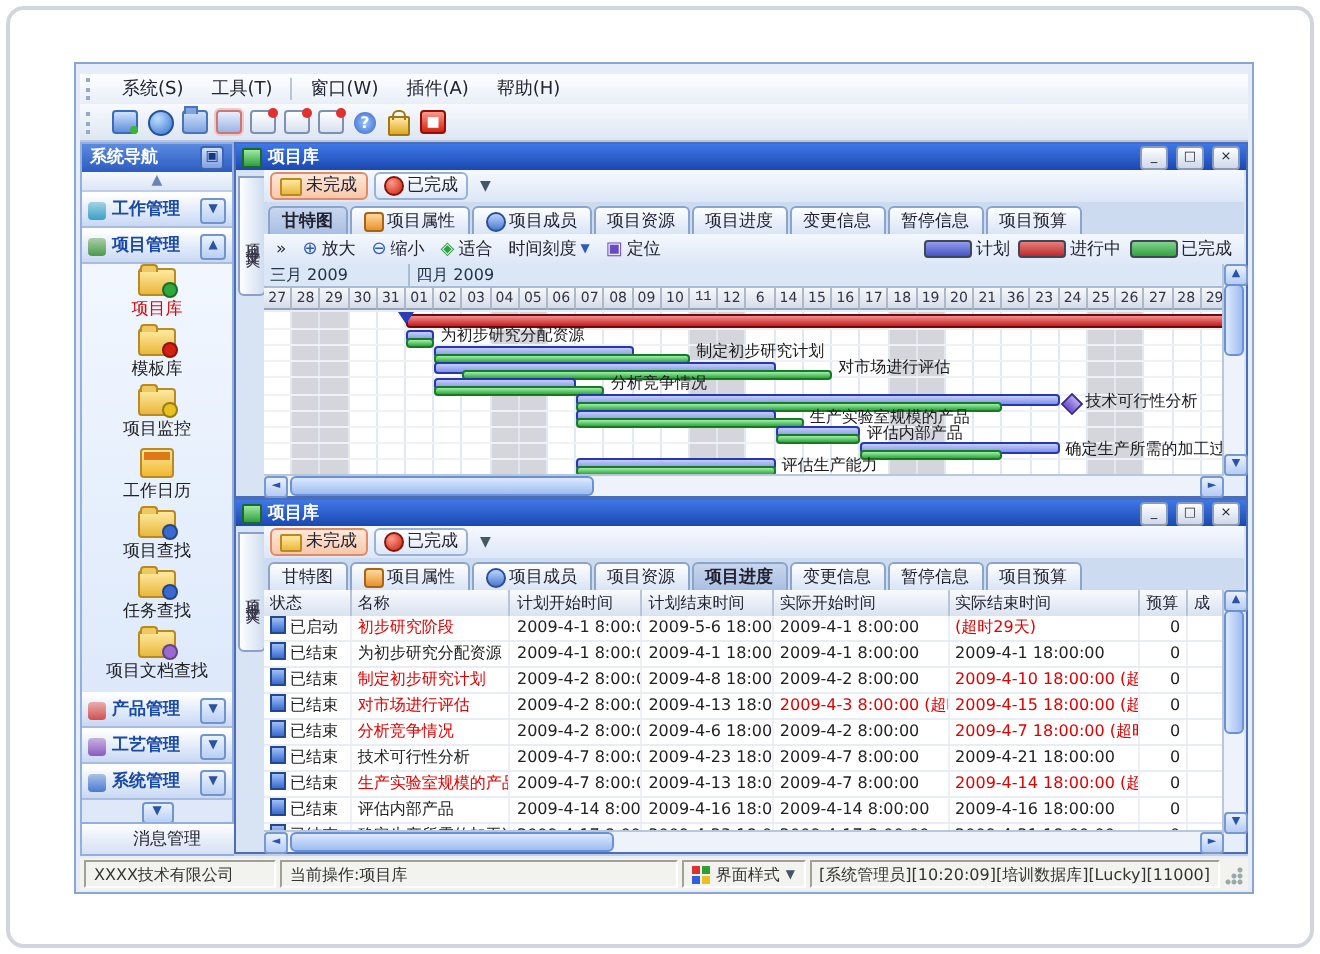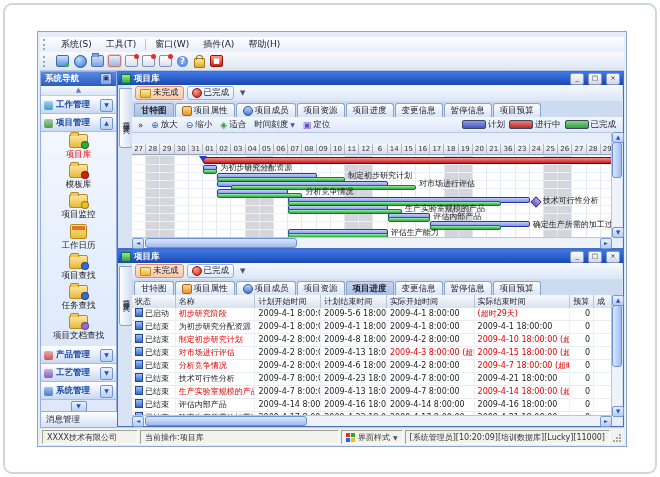--- a/index.html
+++ b/index.html
@@ -51,21 +51,21 @@
   .folder{width:17px;height:12px;background:linear-gradient(#ffe9a0,#e8b83c);border:1px solid #b88a20;border-radius:2px;position:relative;}
   .folder:before{content:"";position:absolute;left:0;top:-3px;width:7px;height:3px;background:#f0c860;border:1px solid #b88a20;border-bottom:none;border-radius:2px 2px 0 0;}
   .fdot{position:absolute;right:-2px;bottom:-2px;width:6px;height:6px;border-radius:50%;border:1px solid rgba(0,0,0,.35);}
   .cal{width:15px;height:13px;background:linear-gradient(#ffe9a0,#f0b830);border:1px solid #b88a20;border-radius:2px;position:relative;}
   .cal:before{content:"";position:absolute;left:1px;top:1px;right:1px;height:4px;background:#e07818;}
   .sb-item-label{margin-top:1px;font-size:8.5px;color:#222;}
   .sb-item.sel .sb-item-label{color:#e00000;}
   .sb-more{height:10px;text-align:center;}
   .sb-more span{display:inline-block;width:14px;height:9px;background:linear-gradient(#eaf2ff,#b8d0f4);border:1px solid #7294cc;border-radius:2px;color:#2a52a0;font-size:6px;line-height:8px;}
   .sb-bottomtab{position:absolute;left:2px;bottom:18px;width:75px;height:15px;background:linear-gradient(#fdfeff,#d4e0f4);
-    border:1px solid #93aee0;display:flex;align-items:center;padding:0 5px;font-size:8.5px;color:#223;}
+    border:1px solid #93aee0;display:flex;align-items:center;padding:0 5px;font-size:8.5px;color:#223;justify-content:center;}
 
   
   .mdi{position:absolute;left:79px;top:39px;right:2px;bottom:18px;background:#c2cee4;}
   .panel{position:absolute;left:0;right:0;background:#d8e4f4;border:1px solid #4a6eb8;}
   .panel-top{top:0;height:176px;}
   .panel-bot{top:178px;height:176px;}
   .p-title{height:13px;background:linear-gradient(#3f78e8,#1a48b0);display:flex;align-items:center;padding:0 3px;gap:3px;}
   .p-title-icon{width:8px;height:8px;background:linear-gradient(#9fe89f,#2f9f3f);border:1px solid #1a6a28;border-radius:1px;}
   .p-title-text{color:#fff;font-weight:bold;font-size:8.5px;flex:1;}
   .wbtn{width:12px;height:10px;background:linear-gradient(#fdfeff,#cfd8e8);border:1px solid #8a9ab8;border-radius:2px;
@@ -370,20 +370,24 @@
                 <span class="lg">
                   <i style="background: linear-gradient(rgba(255, 255, 255, 0.376), rgba(0, 0, 0, 0.125)), rgb(216, 48, 48);"></i>
                   <span>进行中</span>
                 </span>
                 <span class="lg">
                   <i style="background: linear-gradient(rgba(255, 255, 255, 0.376), rgba(0, 0, 0, 0.125)), rgb(56, 184, 72);"></i>
                   <span>已完成</span>
                 </span>
               </span>
           </div>
+          <div class="g-months" id="g-months" style="width: 483px;">
+              <div class="g-month" style="width: 70.0294px;">三月 2009</div>
+              <div class="g-month" style="width: 410.971px;">四月 2009</div>
+            </div>
           <div class="g-days" id="g-days" style="width: 483px;">
               <div class="g-day" style="width: 14.2059px;">27</div>
               <div class="g-day" style="width: 14.2059px;">28</div>
               <div class="g-day" style="width: 14.2059px;">29</div>
               <div class="g-day" style="width: 14.2059px;">30</div>
               <div class="g-day" style="width: 14.2059px;">31</div>
               <div class="g-day" style="width: 14.2059px;">01</div>
               <div class="g-day" style="width: 14.2059px;">02</div>
               <div class="g-day" style="width: 14.2059px;">03</div>
               <div class="g-day" style="width: 14.2059px;">04</div>

